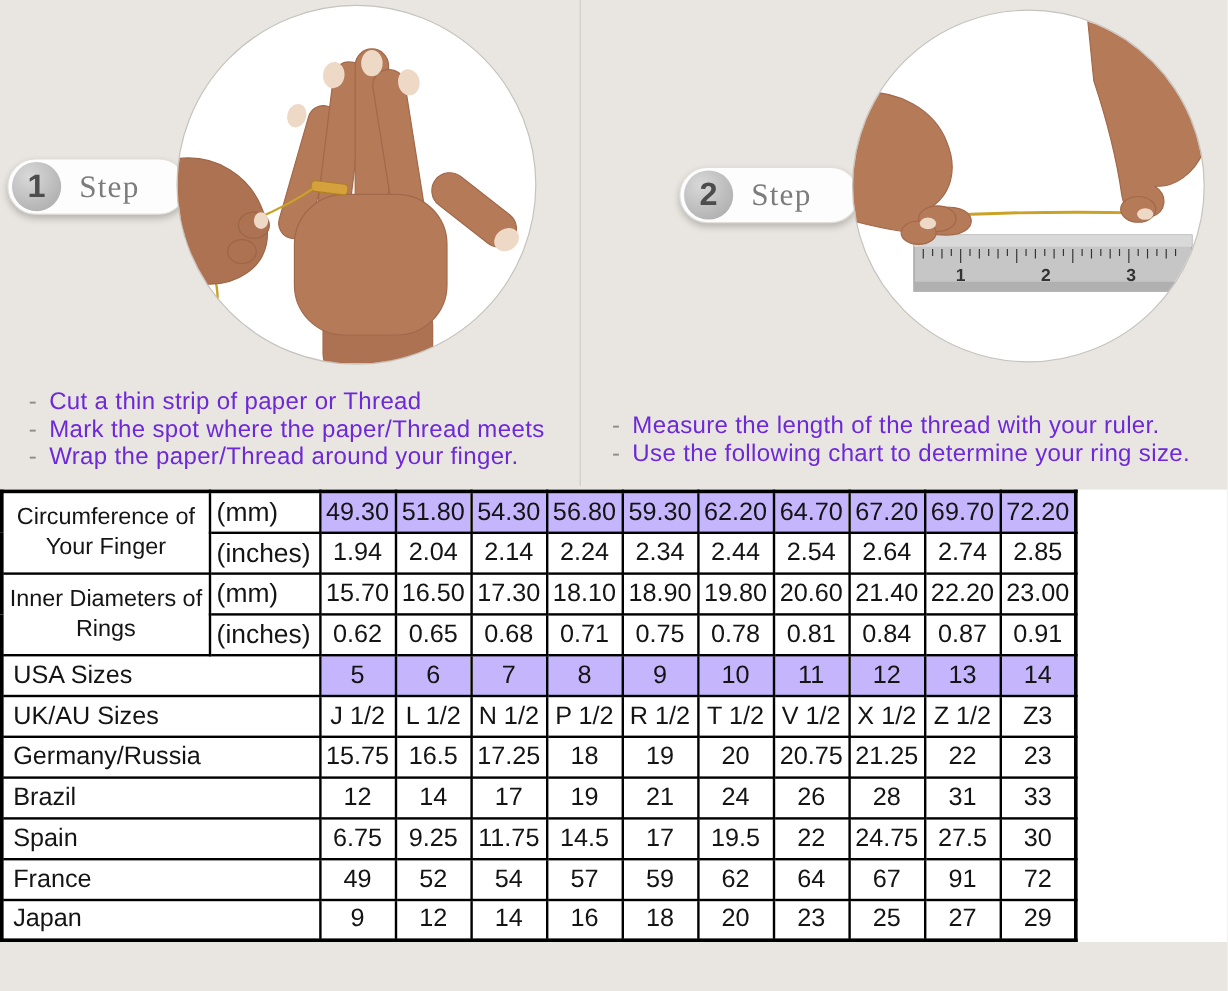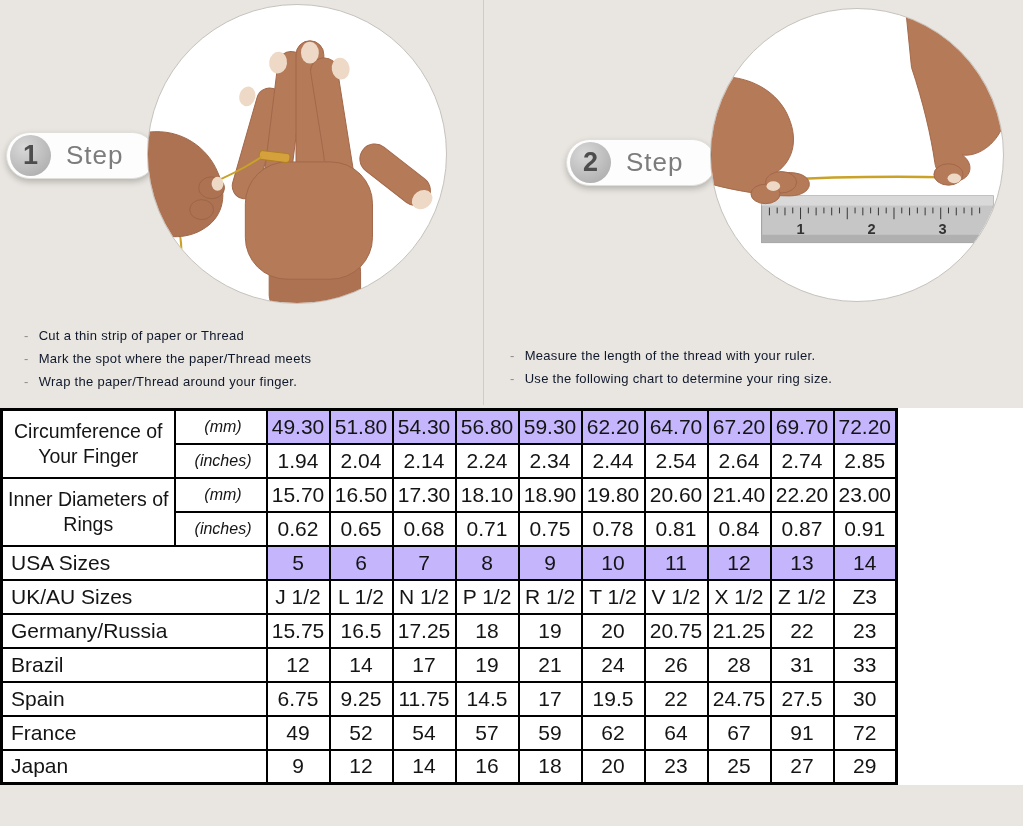--- a/index.html
+++ b/index.html
@@ -21,38 +21,38 @@
   .step-badge { position:absolute; z-index:1; display:flex; align-items:center;
                 background:#fdfdfd; border:1px solid #e2dfda; border-radius:26px;
                 height:47px; padding:0 26px 0 3px;
                 box-shadow:0 3px 6px rgba(0,0,0,0.22); }
   #badge-1 { left:6px;  top:132px; width:150px; }
   #badge-2 { left:566px; top:139px; width:150px; }
   .badge-num { width:41px; height:41px; border-radius:50%; flex:0 0 41px;
                background:radial-gradient(circle at 35% 30%, #d9d9d9 0%, #bdbdbd 55%, #a6a6a6 100%);
                color:#4d4d4d; font-weight:bold; font-size:27px;
                display:flex; align-items:center; justify-content:center; }
-  .badge-label { margin-left:15px; color:#7c7c7c; font-size:26px; letter-spacing:1px; }
+  .badge-label { margin-left:15px; color:#7c7c7c; font-size:26px; letter-spacing:1px;font-family:Liberation Serif, serif; }
 
   
   .instructions { position:absolute; list-style:none; }
   #instructions-1 { left:18px;  top:324px; }
   #instructions-2 { left:504px; top:344px; }
-  .instructions li { display:flex; color:#0f172a; font-size:13px; line-height:23px; letter-spacing:0.3px; }
+  .instructions li { display:flex; color:#6d28d9; font-size:20px; line-height:23px; letter-spacing:0.3px; }
   .instructions li::before { content:"-"; margin:0 10px 0 6px; color:#8c8b89; }
 
   
   .table-wrap { position:absolute; left:0; top:408px; width:1023px; background:#ffffff; }
   table { width:898px; border-collapse:collapse; table-layout:fixed;
           border:3px solid #000; background:#fff; }
   col.c-label { width:173px; } col.c-unit { width:92px; }
   td { border:2px solid #000; height:34px; font-size:21px; color:#141414;
        overflow:hidden; white-space:nowrap; }
   td.group-label { text-align:center; font-size:19.5px; line-height:1.25; white-space:normal; }
-  td.unit-cell  { text-align:center; padding-left:5px; font-size:16px;font-style:italic; }
+  td.unit-cell  { text-align:left; padding-left:5px; font-size:22px; }
   td.row-label  { text-align:left; padding-left:8px; }
   td.value-cell { text-align:center; }
   td.shaded { background:#c4b5fd; }
 </style>
 </head>
 <body>
 
 <div class="page">
 
   <div class="divider"></div>

